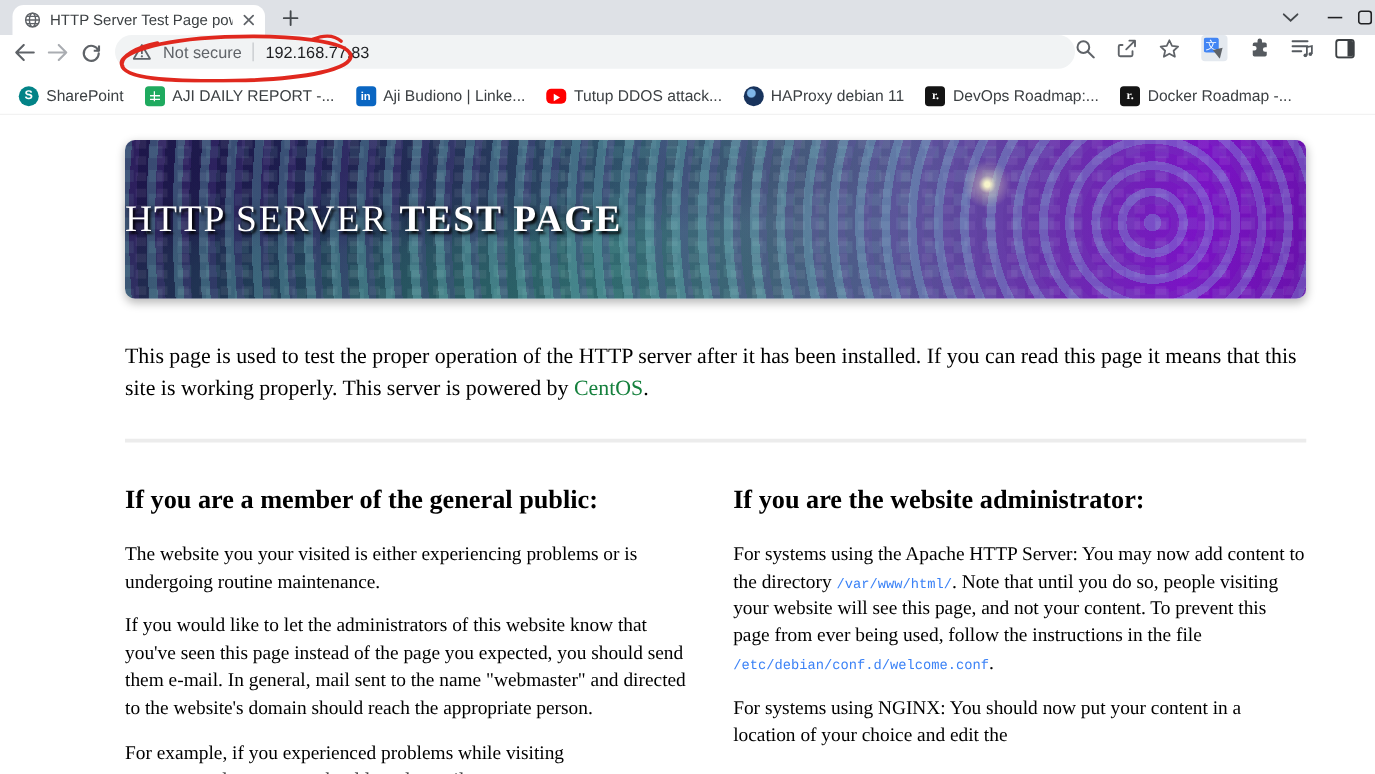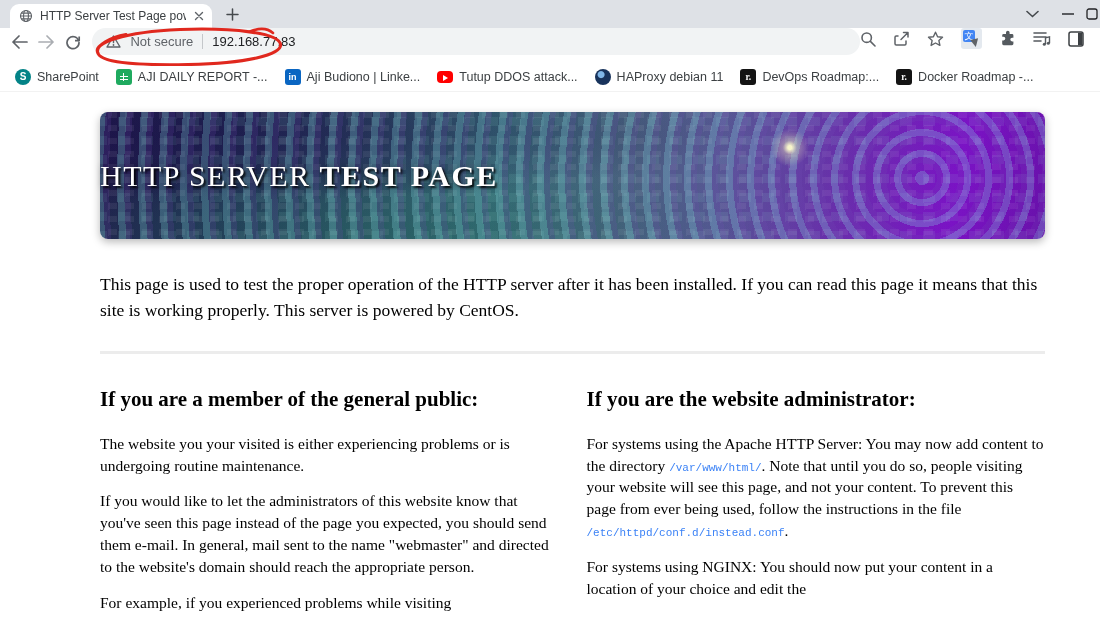--- a/index.html
+++ b/index.html
@@ -67,21 +67,21 @@
               repeating-conic-gradient(rgba(255,255,255,.07) 0 25%, rgba(0,0,0,0) 0 100%) 0 0/17px 13px,
               repeating-conic-gradient(rgba(160,255,225,.09) 0 25%, rgba(0,0,0,0) 0 100%) 7px 5px/23px 19px,
               radial-gradient(ellipse at 10% 18%, rgba(26,18,72,.65), rgba(26,18,72,0) 45%),
               radial-gradient(ellipse at 30% 95%, rgba(35,105,95,.55), rgba(35,105,95,0) 42%),
               linear-gradient(100deg, #1e1847 0%, #1e2a50 12%, #2b4d62 28%, #377078 42%, #49657f 55%, #585a96 65%, #6b2fae 78%, #7e12c9 90%, #6a10ac 100%); }
   .banner-title { color:#fff; font-size:30px; letter-spacing:1.5px; white-space:nowrap;
                   text-shadow:2px 2px 2px rgba(0,0,0,.85), 0 0 7px rgba(0,0,0,.45); }
   .banner-title .bold { font-weight:bold; }
   .content { margin:0 55px 0 100px; width:945px; }
   .intro { margin-top:33px; font-size:17.5px; line-height:1.48; }
-  .intro a { color:#000000; text-decoration:none;text-align:center; }
+  .intro a { color:#15803d; text-decoration:none;text-align:center; }
   .rule { margin-top:27px; height:3px; background:#ececec; border:none; }
   .columns { display:flex; gap:28px; margin-top:33px; }
   .col { flex:1; min-width:0; }
   .col h2 { font-size:21px; font-weight:bold; margin-bottom:21px; }
   .col p { font-size:15.5px; line-height:1.41; margin-bottom:14px; }
   code { font-family:"Liberation Mono", monospace; font-size:11px; color:#3b82f6; }
 
   svg { display:block; }
 </style>
 </head>
@@ -254,18 +254,18 @@
 
     <div class="columns">
       <div class="col">
         <h2>If you are a member of the general public:</h2>
         <p>The website you your visited is either experiencing problems or is undergoing routine maintenance.</p>
         <p>If you would like to let the administrators of this website know that you've seen this page instead of the page you expected, you should send them e-mail. In general, mail sent to the name "webmaster" and directed to the website's domain should reach the appropriate person.</p>
         <p>For example, if you experienced problems while visiting www.example.com, you should send e-mail to "webmaster@example.com".</p>
       </div>
       <div class="col">
         <h2>If you are the website administrator:</h2>
-        <p><span>For systems using the Apache HTTP Server: You may now add content to the directory </span><code>/var/www/html/</code><span>. Note that until you do so, people visiting your website will see this page, and not your content. To prevent this page from ever being used, follow the instructions in the file </span><code>/etc/httpd/conf.d/instead.conf</code><span>.</span></p>
+        <p><span>For systems using the Apache HTTP Server: You may now add content to the directory </span><code>/var/www/html/</code><span>. Note that until you do so, people visiting your website will see this page, and not your content. To prevent this page from ever being used, follow the instructions in the file </span><code>/etc/debian/conf.d/welcome.conf</code><span>.</span></p>
         <p><span>For systems using NGINX: You should now put your content in a location of your choice and edit the </span></p>
       </div>
     </div>
   </div>
 </div>
 
 </body></html>

